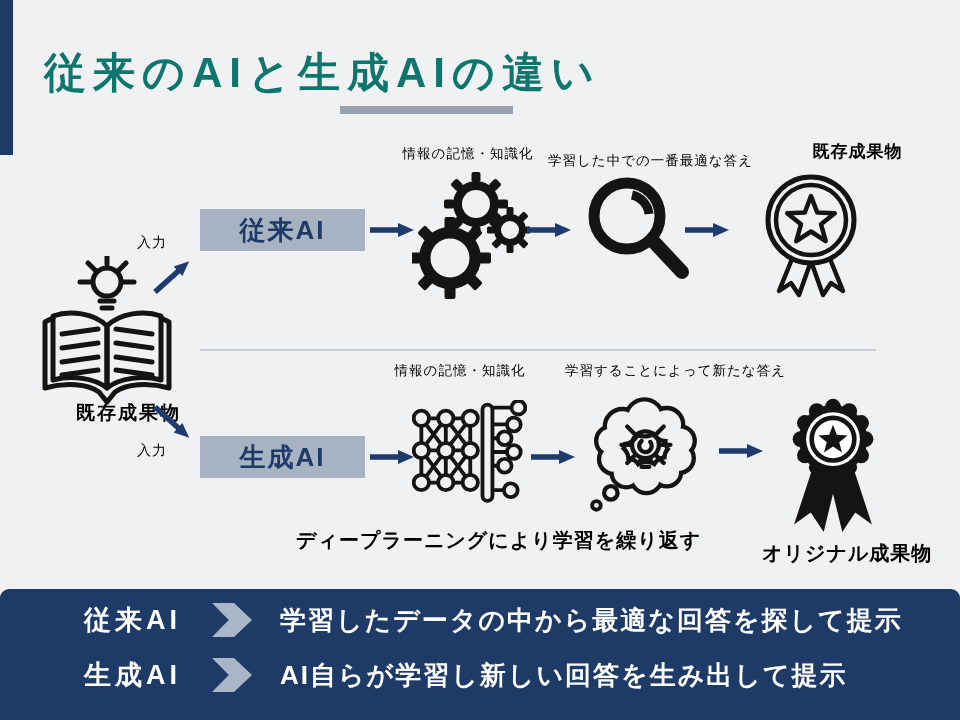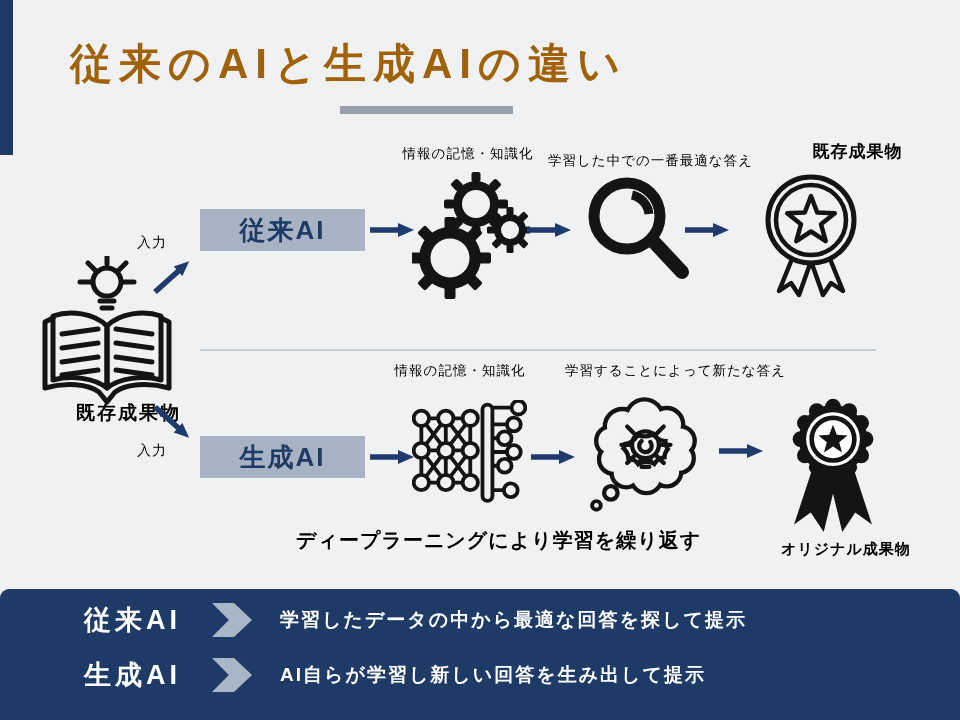--- a/index.html
+++ b/index.html
@@ -1,32 +1,32 @@
 <!DOCTYPE html>
 <html><head>
 <meta charset="utf-8">
 <style>
   html,body{margin:0;padding:0;}
   body{background:#d8dadd;font-family:"Liberation Sans","DejaVu Sans",sans-serif;}
   .canvas{position:relative;width:960px;height:720px;background:#f0f1f3;overflow:hidden;margin:0 auto;}
   .abs{position:absolute;}
   .accent-bar{left:0;top:0;width:13px;height:155px;background:#1e3a66;}
-  .title{left:44px;top:36px;font-size:42px;font-weight:900;color:#a16207;letter-spacing:7px;white-space:nowrap;margin-left:26px;}
+  .title{left:44px;top:45px;font-size:42px;font-weight:900;color:#0f766e;letter-spacing:7px;white-space:nowrap;}
   .title-underline{left:340px;top:106px;width:173px;height:8px;background:#98a1ad;}
   .gray-label{font-size:13.5px;color:#000000;letter-spacing:1px;text-align:center;white-space:nowrap;}
   .navy-label{font-weight:900;color:#000000;text-align:center;white-space:nowrap;}
   .flow-box{width:165px;height:42px;background:#a7b2c3;display:flex;align-items:center;justify-content:center;}
   .flow-box span{font-size:26px;font-weight:900;color:#1e3a66;letter-spacing:2px;}
   .divider{left:200px;top:349px;width:676px;height:2px;background:#c9ccd2;}
   .footer{left:0;top:589px;width:960px;height:131px;background:#1e3a66;border-radius:9px 9px 0 0;}
   .footer-row{position:absolute;left:0;width:960px;height:44px;display:flex;align-items:center;padding-left:84px;box-sizing:border-box;}
   .footer-term{font-size:27px;font-weight:900;color:#ffffff;letter-spacing:4px;width:118px;flex:none;}
   .footer-chevron{width:40px;height:34px;flex:none;margin:0 28px 0 10px;background:#a9b6c7;
      clip-path:polygon(0 0,55% 0,100% 50%,55% 100%,0 100%,42% 50%);}
-  .footer-desc{font-size:19px;font-weight:900;color:#ffffff;letter-spacing:2px;white-space:nowrap;}
+  .footer-desc{font-size:26px;font-weight:900;color:#ffffff;letter-spacing:2px;white-space:nowrap;}
   svg{display:block;}
 </style>
 </head>
 <body>
 
 <div class="canvas">
 
   <div class="abs accent-bar"></div>
 
   <div class="abs title">
@@ -256,21 +256,21 @@
       <circle cx="55" cy="15" r="8.5"></circle>
         <circle cx="72.5" cy="19.7" r="8.5"></circle>
         <circle cx="85.3" cy="32.5" r="8.5"></circle>
       <circle cx="55" cy="50" r="37"></circle>
     </g>
     <circle cx="55" cy="50" r="29" fill="#ffffff"></circle>
     <circle cx="55" cy="50" r="23" fill="#ffffff" stroke="#141414" stroke-width="5"></circle>
     <path d="M55,34.5 L59.1,45.3 L70.7,45.9 L61.7,53.2 L64.7,64.3 L55,58 L45.3,64.3 L48.3,53.2 L39.3,45.9 L50.9,45.3 Z" fill="#141414"></path>
   </svg>
 
-  <div class="abs navy-label" style="left:762px;top:540px;width:168px;font-size:15px;letter-spacing:1px;">オリジナル成果物</div>
+  <div class="abs navy-label" style="left:762px;top:540px;width:168px;font-size:20px;letter-spacing:1px;">オリジナル成果物</div>
 
   <div class="abs navy-label" style="left:296px;top:527px;width:392px;font-size:20px;letter-spacing:1px;">ディープラーニングにより学習を繰り返す</div>
 
   <div class="abs footer">
     <div class="footer-row" style="top:9px;">
       <span class="footer-term">従来AI</span>
       <span class="footer-chevron"></span>
       <span class="footer-desc">学習したデータの中から最適な回答を探して提示</span>
     </div>
     <div class="footer-row" style="top:64px;">

